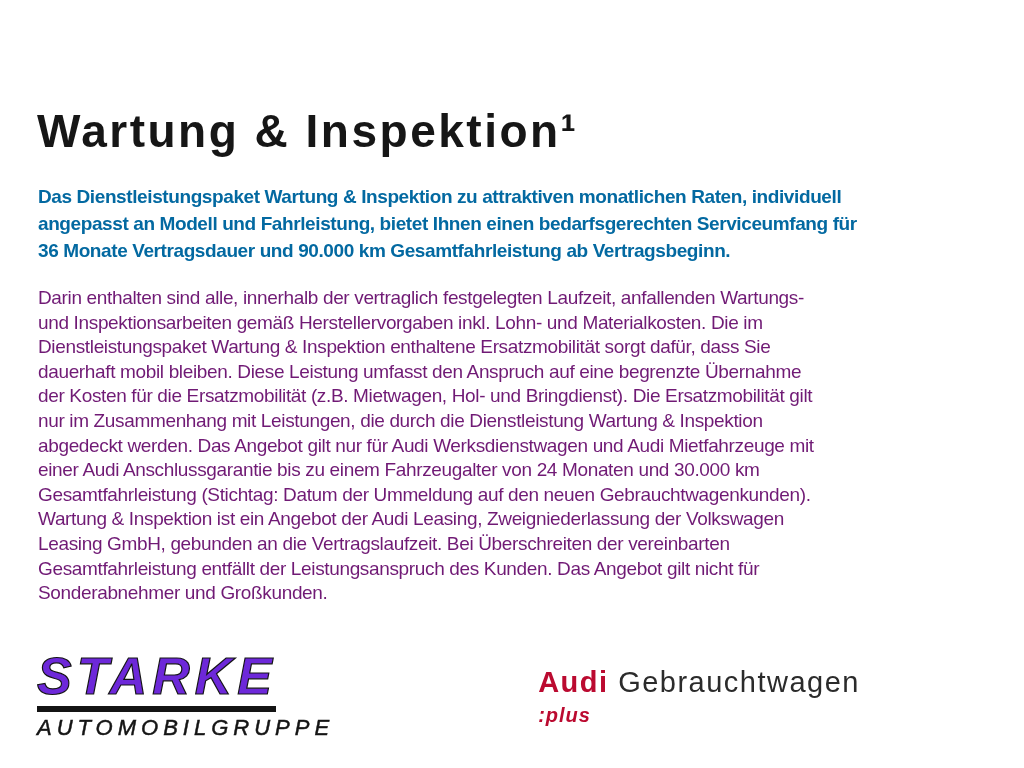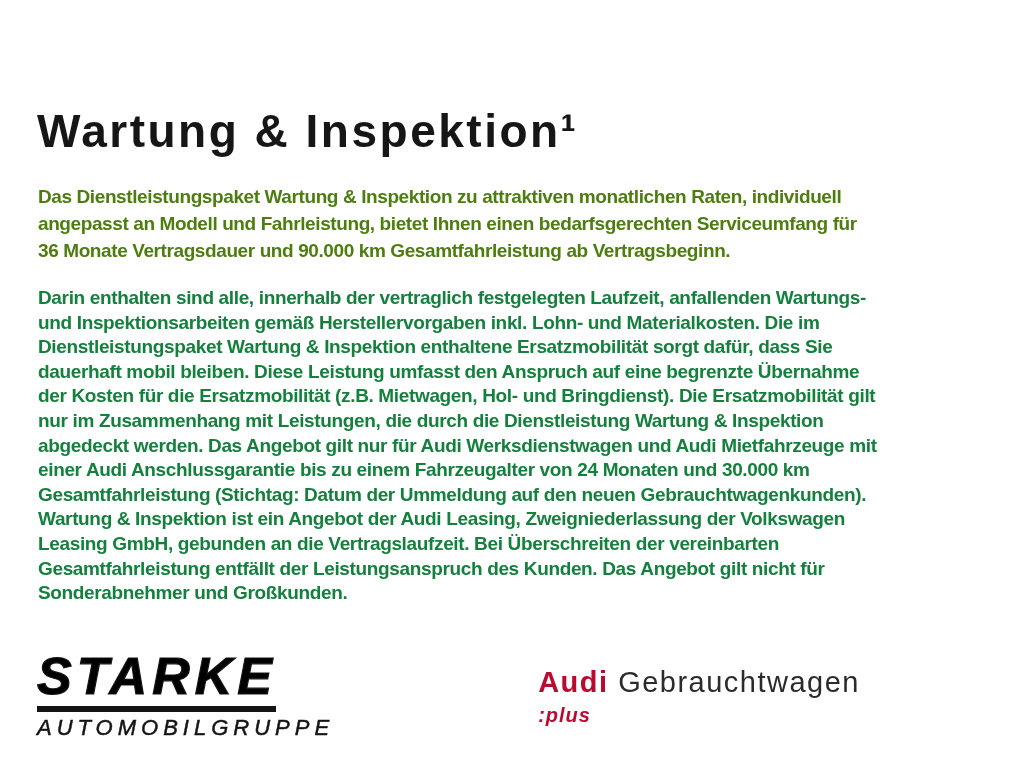--- a/index.html
+++ b/index.html
@@ -26,47 +26,47 @@
   }
   .intro {
     position: absolute;
     left: 38px;
     top: 183px;
     width: 960px;
     font-size: 19px;
     line-height: 27px;
     font-weight: 700;
     letter-spacing: -0.4px;
-    color: #4d7c0f;
+    color: #0369a1;
     white-space: pre-line;
   }
   .bodytext {
     position: absolute;
     left: 38px;
     top: 286px;
     width: 965px;
     font-size: 19px;
     line-height: 24.6px;
-    font-weight: 700;
+    font-weight: 400;
     letter-spacing: -0.35px;
-    color: #15803d;
+    color: #701a75;
     white-space: pre-line;
   }
   .starke {
     position: absolute;
     left: 37px;
     top: 651px;
   }
   .starke-name {
     font-size: 52px;
     line-height: 50px;
     font-weight: 700;
     font-style: italic;
     letter-spacing: 5px;
-    color: #000000;
+    color: #6d28d9;
     -webkit-text-stroke: 1.2px #141414;
     white-space: nowrap;
   }
   .starke-bar {
     width: 239px;
     height: 6px;
     background: #141414;
     margin-top: 5px;
   }
   .starke-sub {

